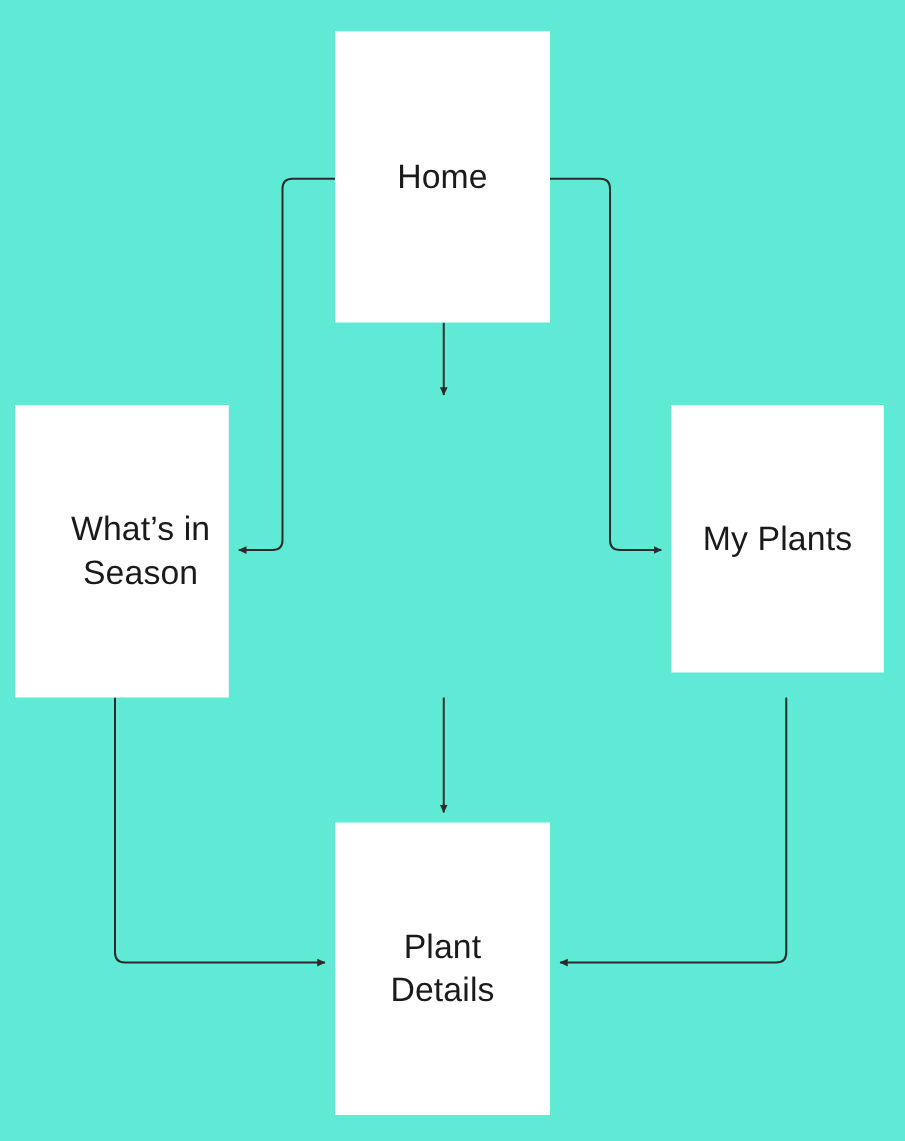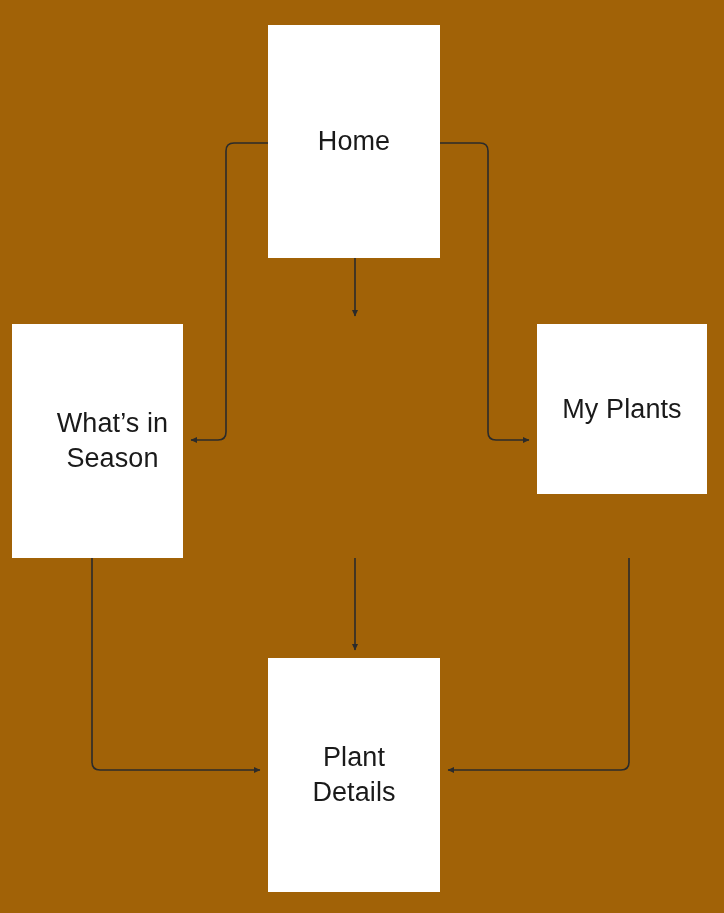--- a/index.html
+++ b/index.html
@@ -10,42 +10,42 @@
     width: 724px;
     height: 913px;
     background: #e0e0e0;
     font-family: "Liberation Sans", sans-serif;
     overflow: hidden;
   }
   #canvas {
     position: relative;
     width: 724px;
     height: 913px;
-    background: #a16207;
+    background: #5eead4;
   }
   .node {
     position: absolute;
     background: #ffffff;
     display: flex;
     align-items: center;
     justify-content: center;
     text-align: center;
     color: #1a1a1a;
     font-size: 27px;
     line-height: 1.28;
     font-weight: 400;
     letter-spacing: 0.1px;
     box-sizing: border-box;
     padding: 4px 6px;
     white-space: pre-line;
   }
   #node-home      { left: 268px; top: 25px;  width: 172px; height: 233px; }
   #node-season    { left: 12px;  top: 324px; width: 171px; height: 234px; padding-left: 36px; }
   #node-find      { left: 268px; top: 324px; width: 172px; height: 234px; }
-  #node-myplants  { left: 537px; top: 324px; width: 170px; height: 170px; }
+  #node-myplants  { left: 537px; top: 324px; width: 170px; height: 214px; }
   #node-details   { left: 268px; top: 658px; width: 172px; height: 234px; }
 
   #edges {
     position: absolute;
     left: 0;
     top: 0;
     width: 724px;
     height: 913px;
     pointer-events: none;
   }

